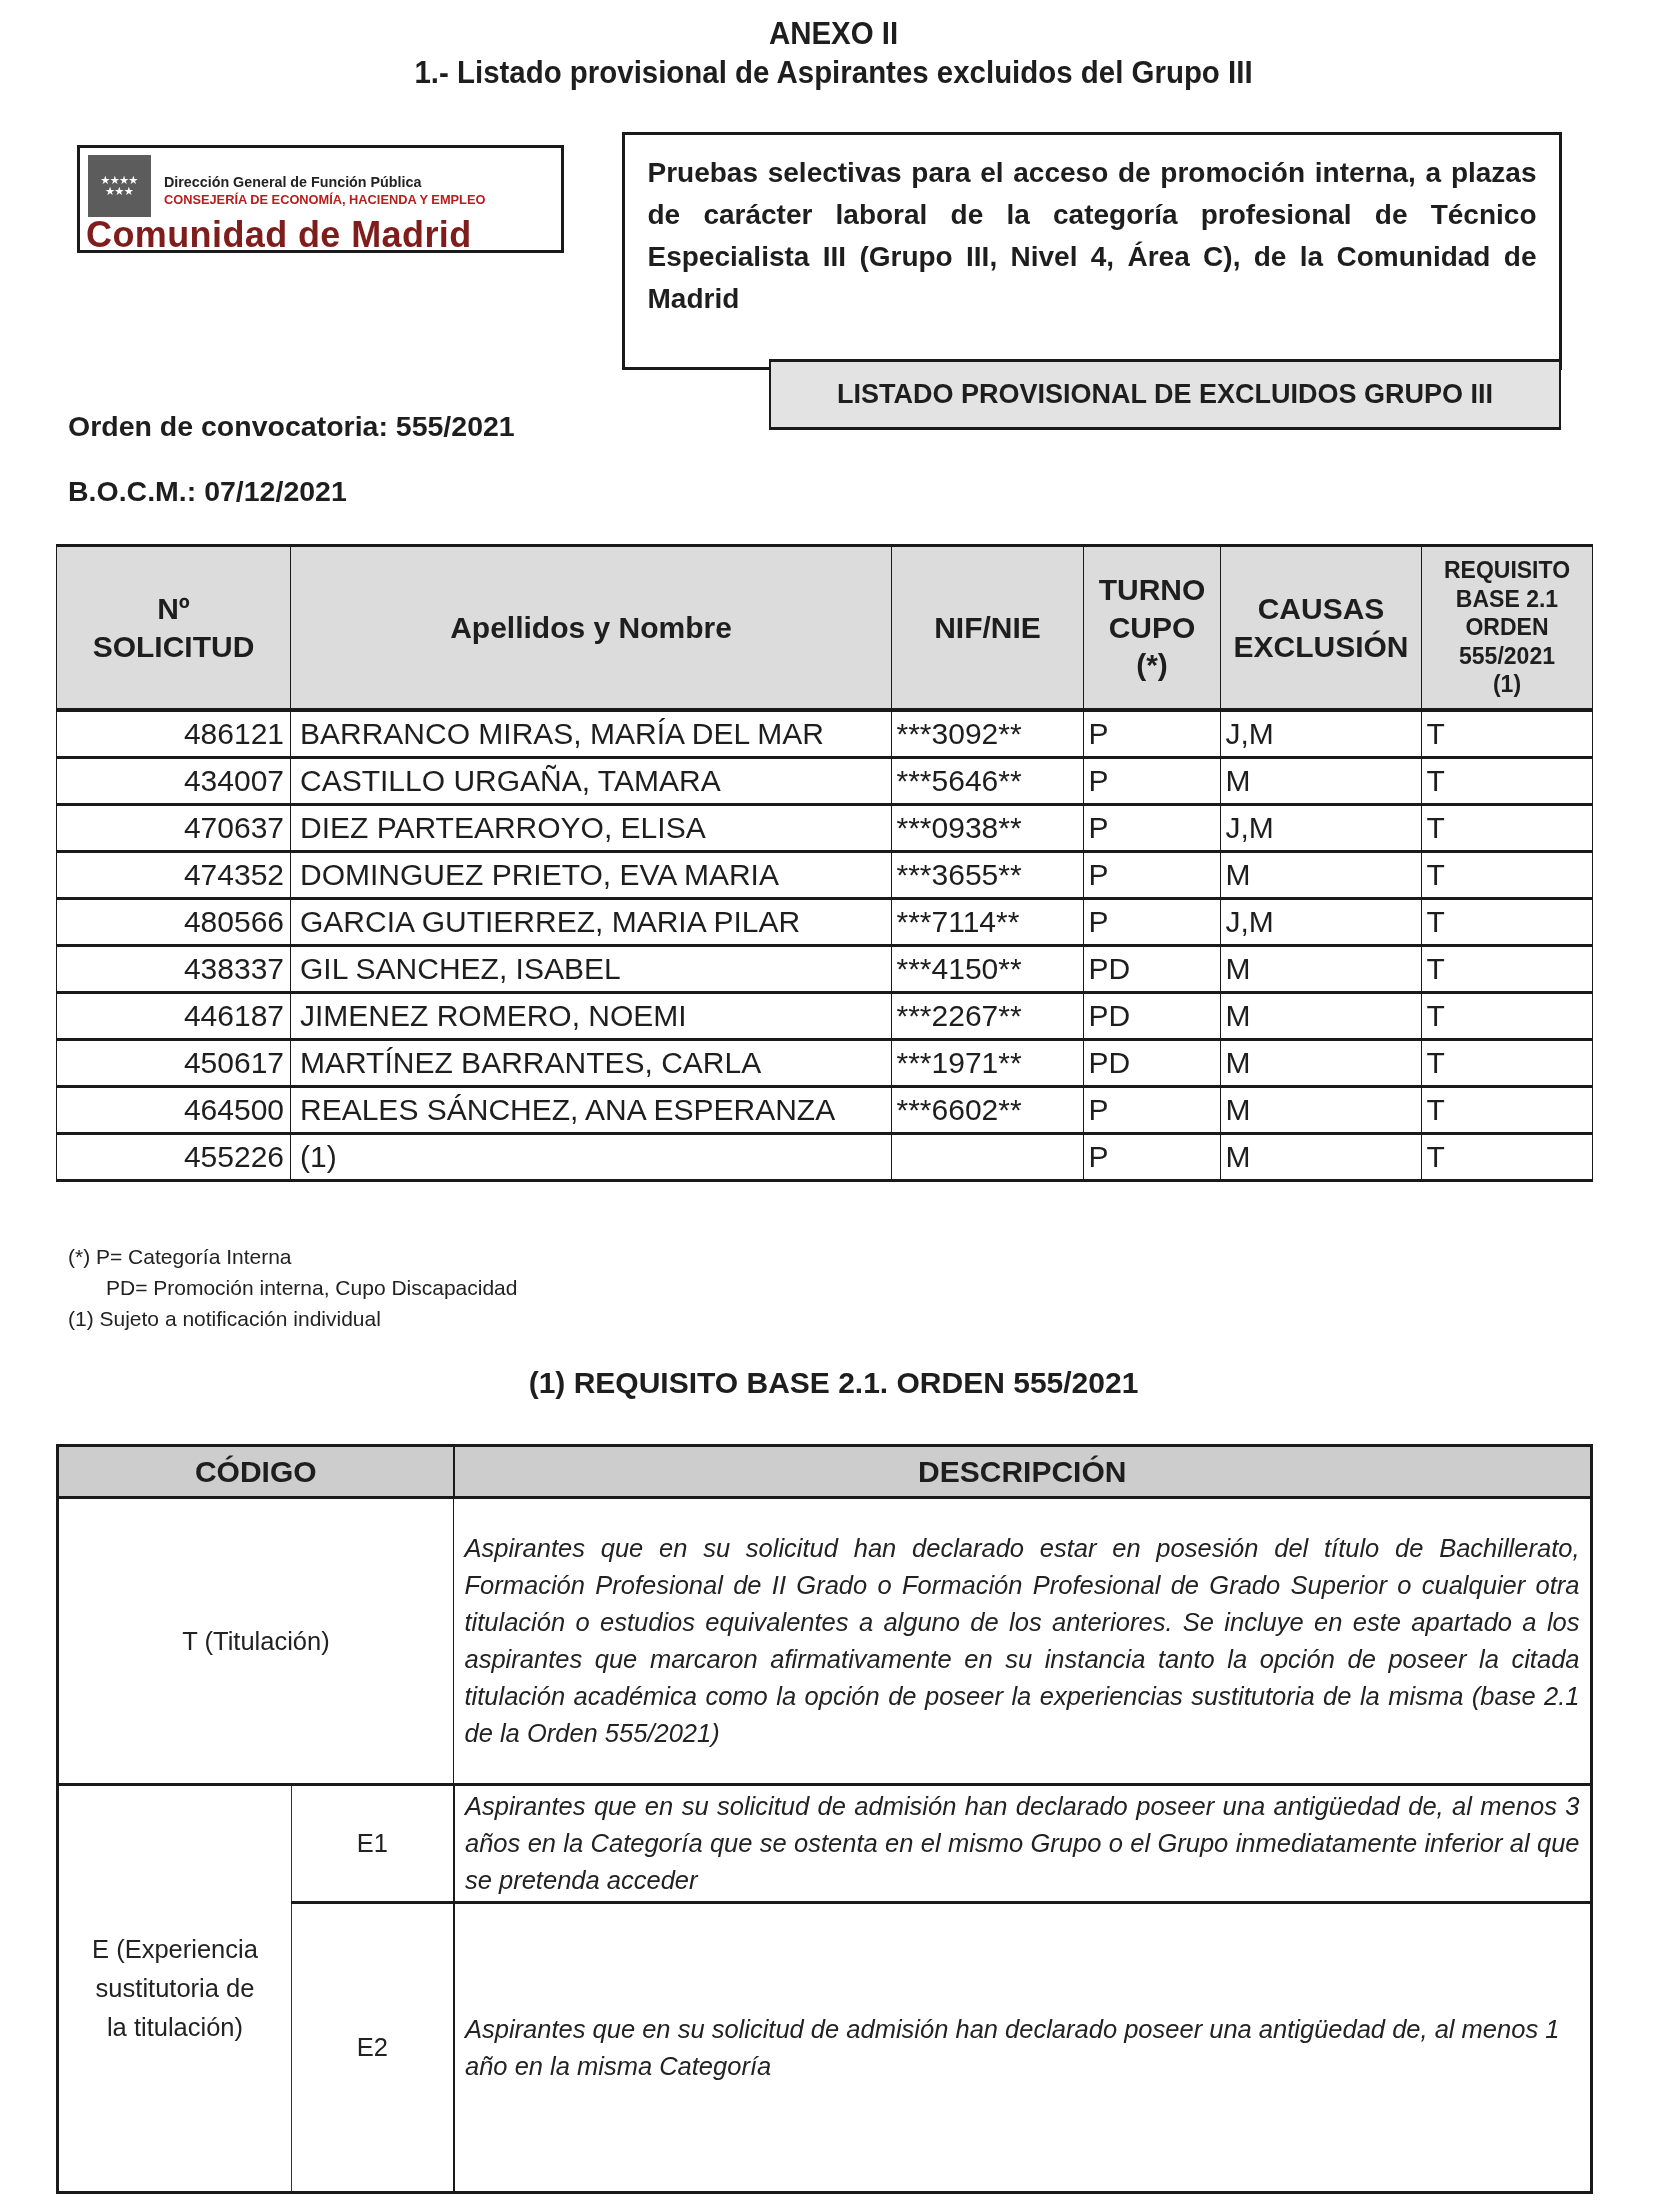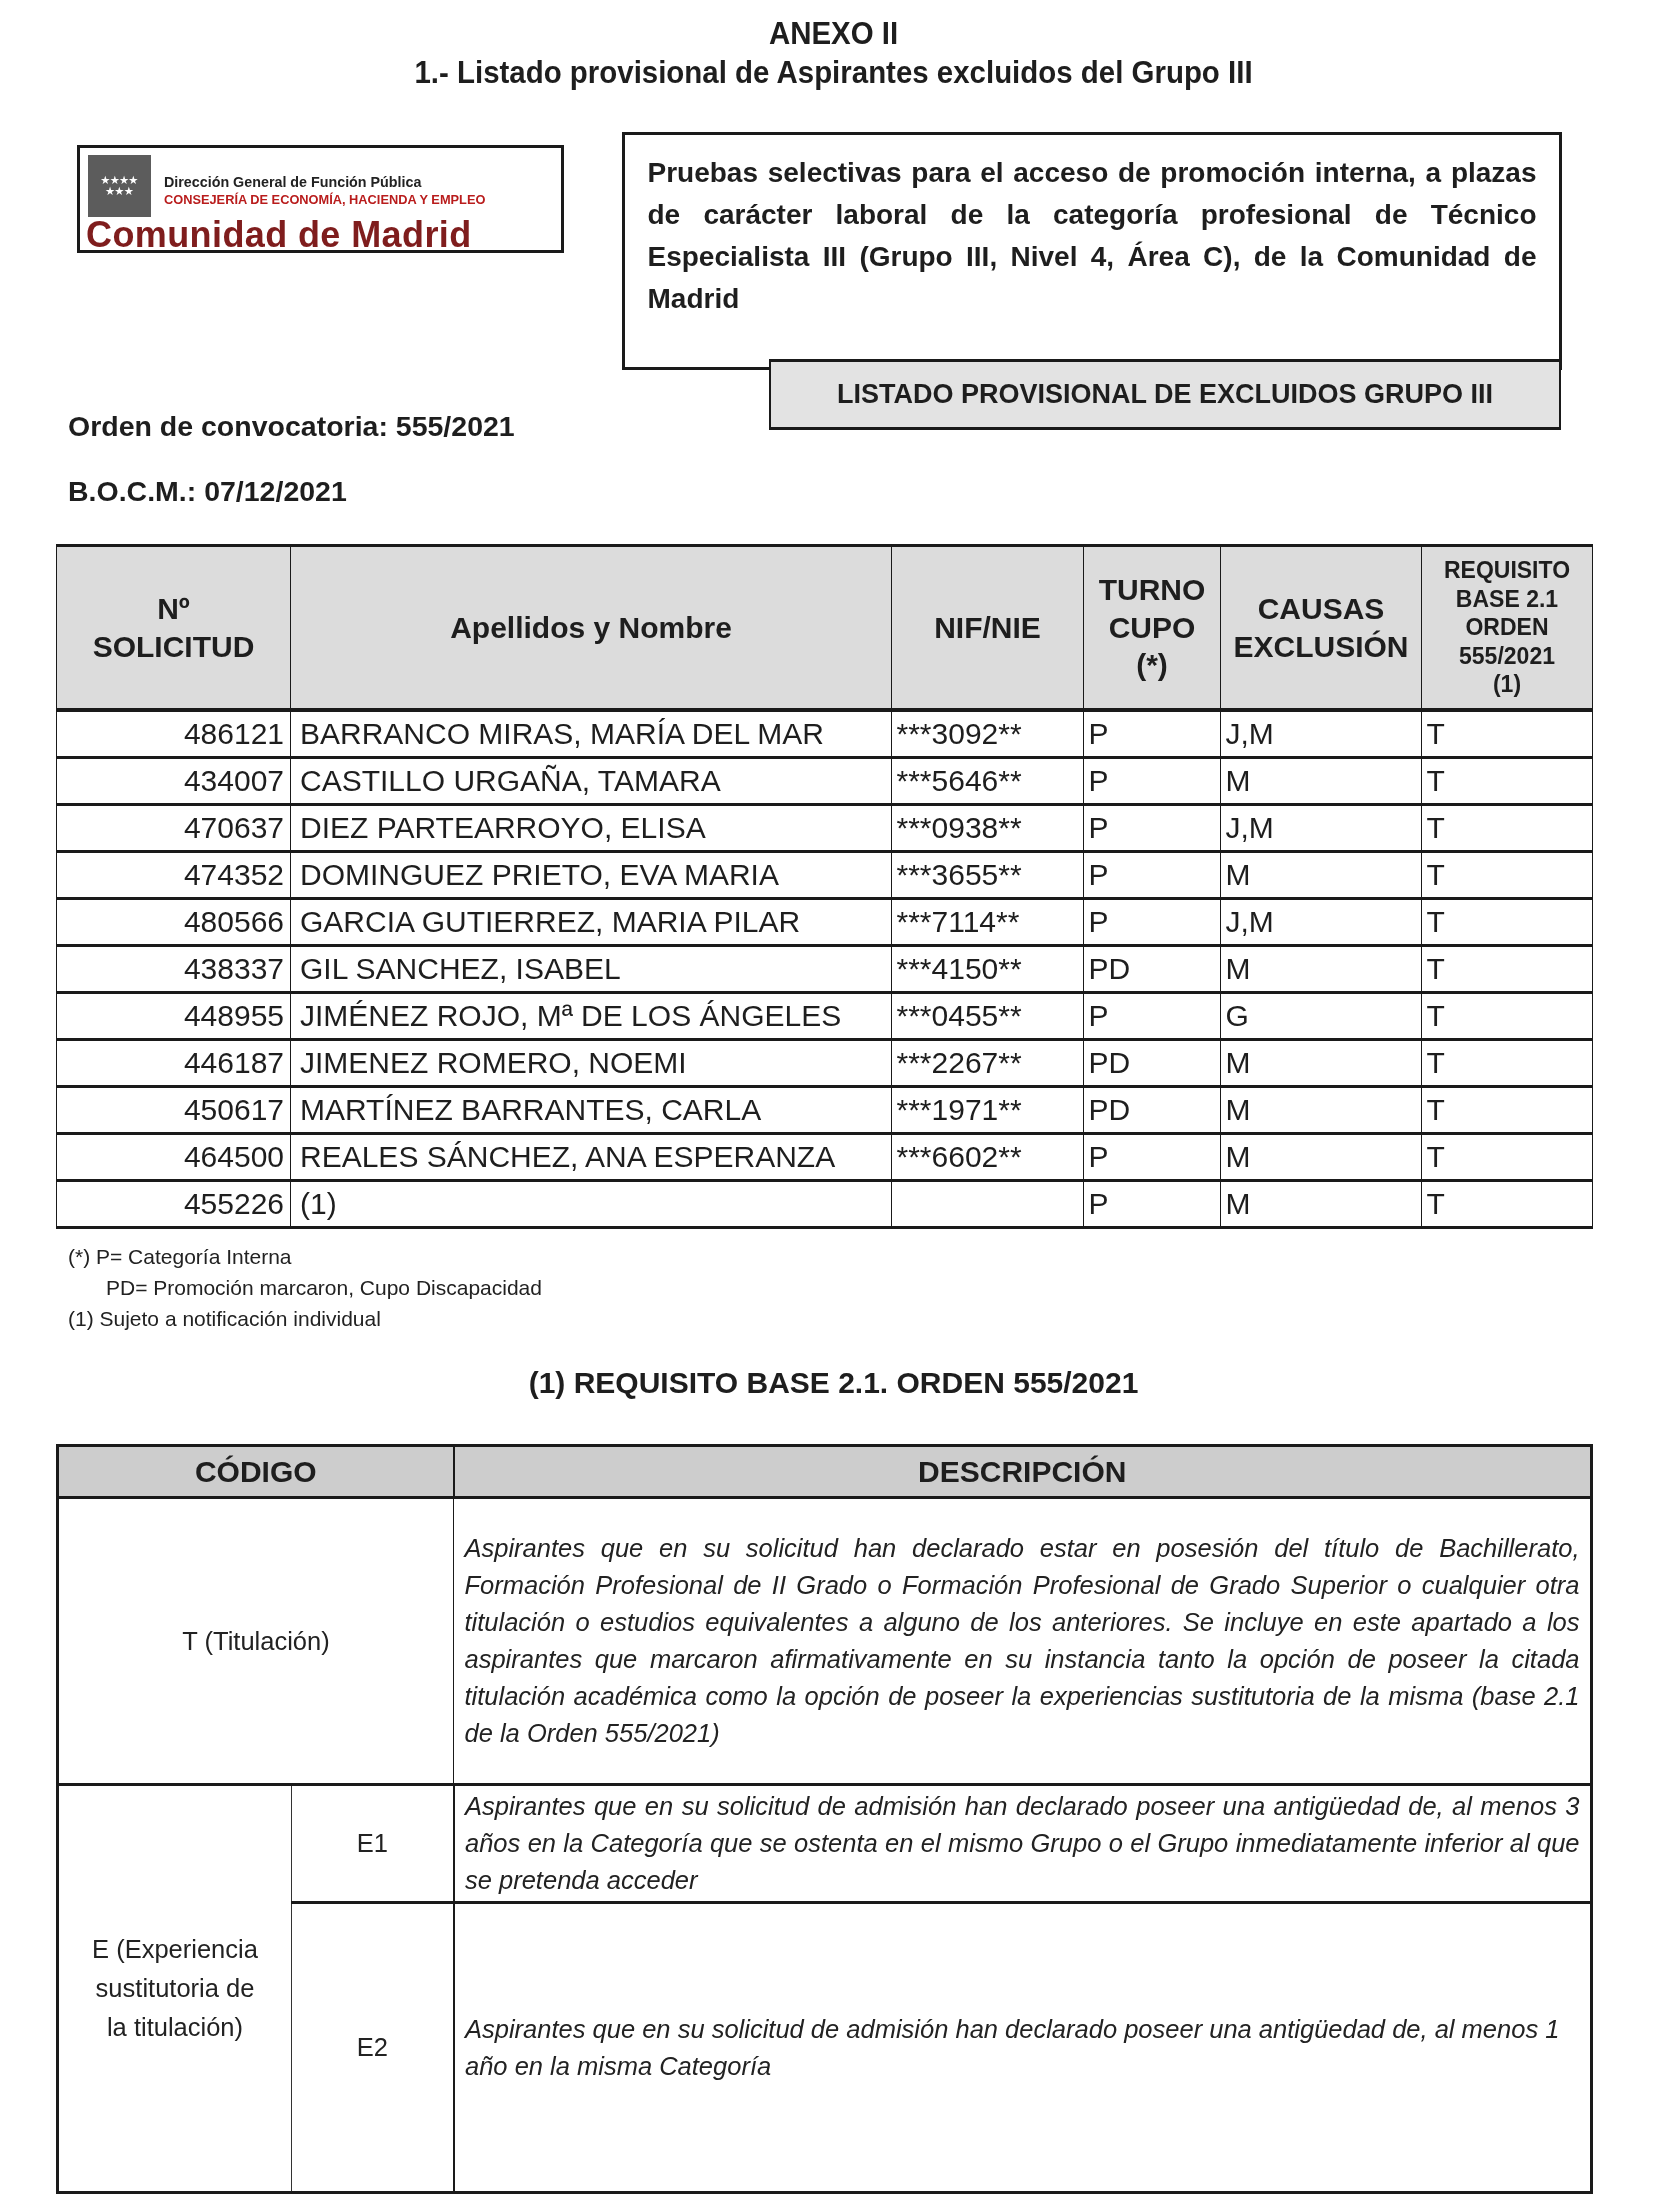--- a/index.html
+++ b/index.html
@@ -197,28 +197,20 @@
       </tr>
     <tr>
         <td class="num">438337</td>
         <td class="name">GIL SANCHEZ, ISABEL</td>
         <td class="c">***4150**</td>
         <td class="c">PD</td>
         <td class="c">M</td>
         <td class="c">T</td>
       </tr>
     <tr>
-        <td class="num">448955</td>
-        <td class="name">JIMÉNEZ ROJO, Mª DE LOS ÁNGELES</td>
-        <td class="c">***0455**</td>
-        <td class="c">P</td>
-        <td class="c">G</td>
-        <td class="c">T</td>
-      </tr>
-    <tr>
         <td class="num">446187</td>
         <td class="name">JIMENEZ ROMERO, NOEMI</td>
         <td class="c">***2267**</td>
         <td class="c">PD</td>
         <td class="c">M</td>
         <td class="c">T</td>
       </tr>
     <tr>
         <td class="num">450617</td>
         <td class="name">MARTÍNEZ BARRANTES, CARLA</td>
@@ -241,21 +233,21 @@
         <td class="c"></td>
         <td class="c">P</td>
         <td class="c">M</td>
         <td class="c">T</td>
       </tr>
   </tbody>
 </table>
 
 <div class="abs footnotes">
   <div>(*) P= Categoría Interna</div>
-  <div class="indent">PD= Promoción marcaron, Cupo Discapacidad</div>
+  <div class="indent">PD= Promoción interna, Cupo Discapacidad</div>
   <div>(1) Sujeto a notificación individual</div>
 </div>
 
 <div class="abs req-title">(1) REQUISITO BASE 2.1. ORDEN 555/2021</div>
 
 <table class="code-table">
   <colgroup>
       <col style="width:234px">
       <col style="width:162px">
       <col>

